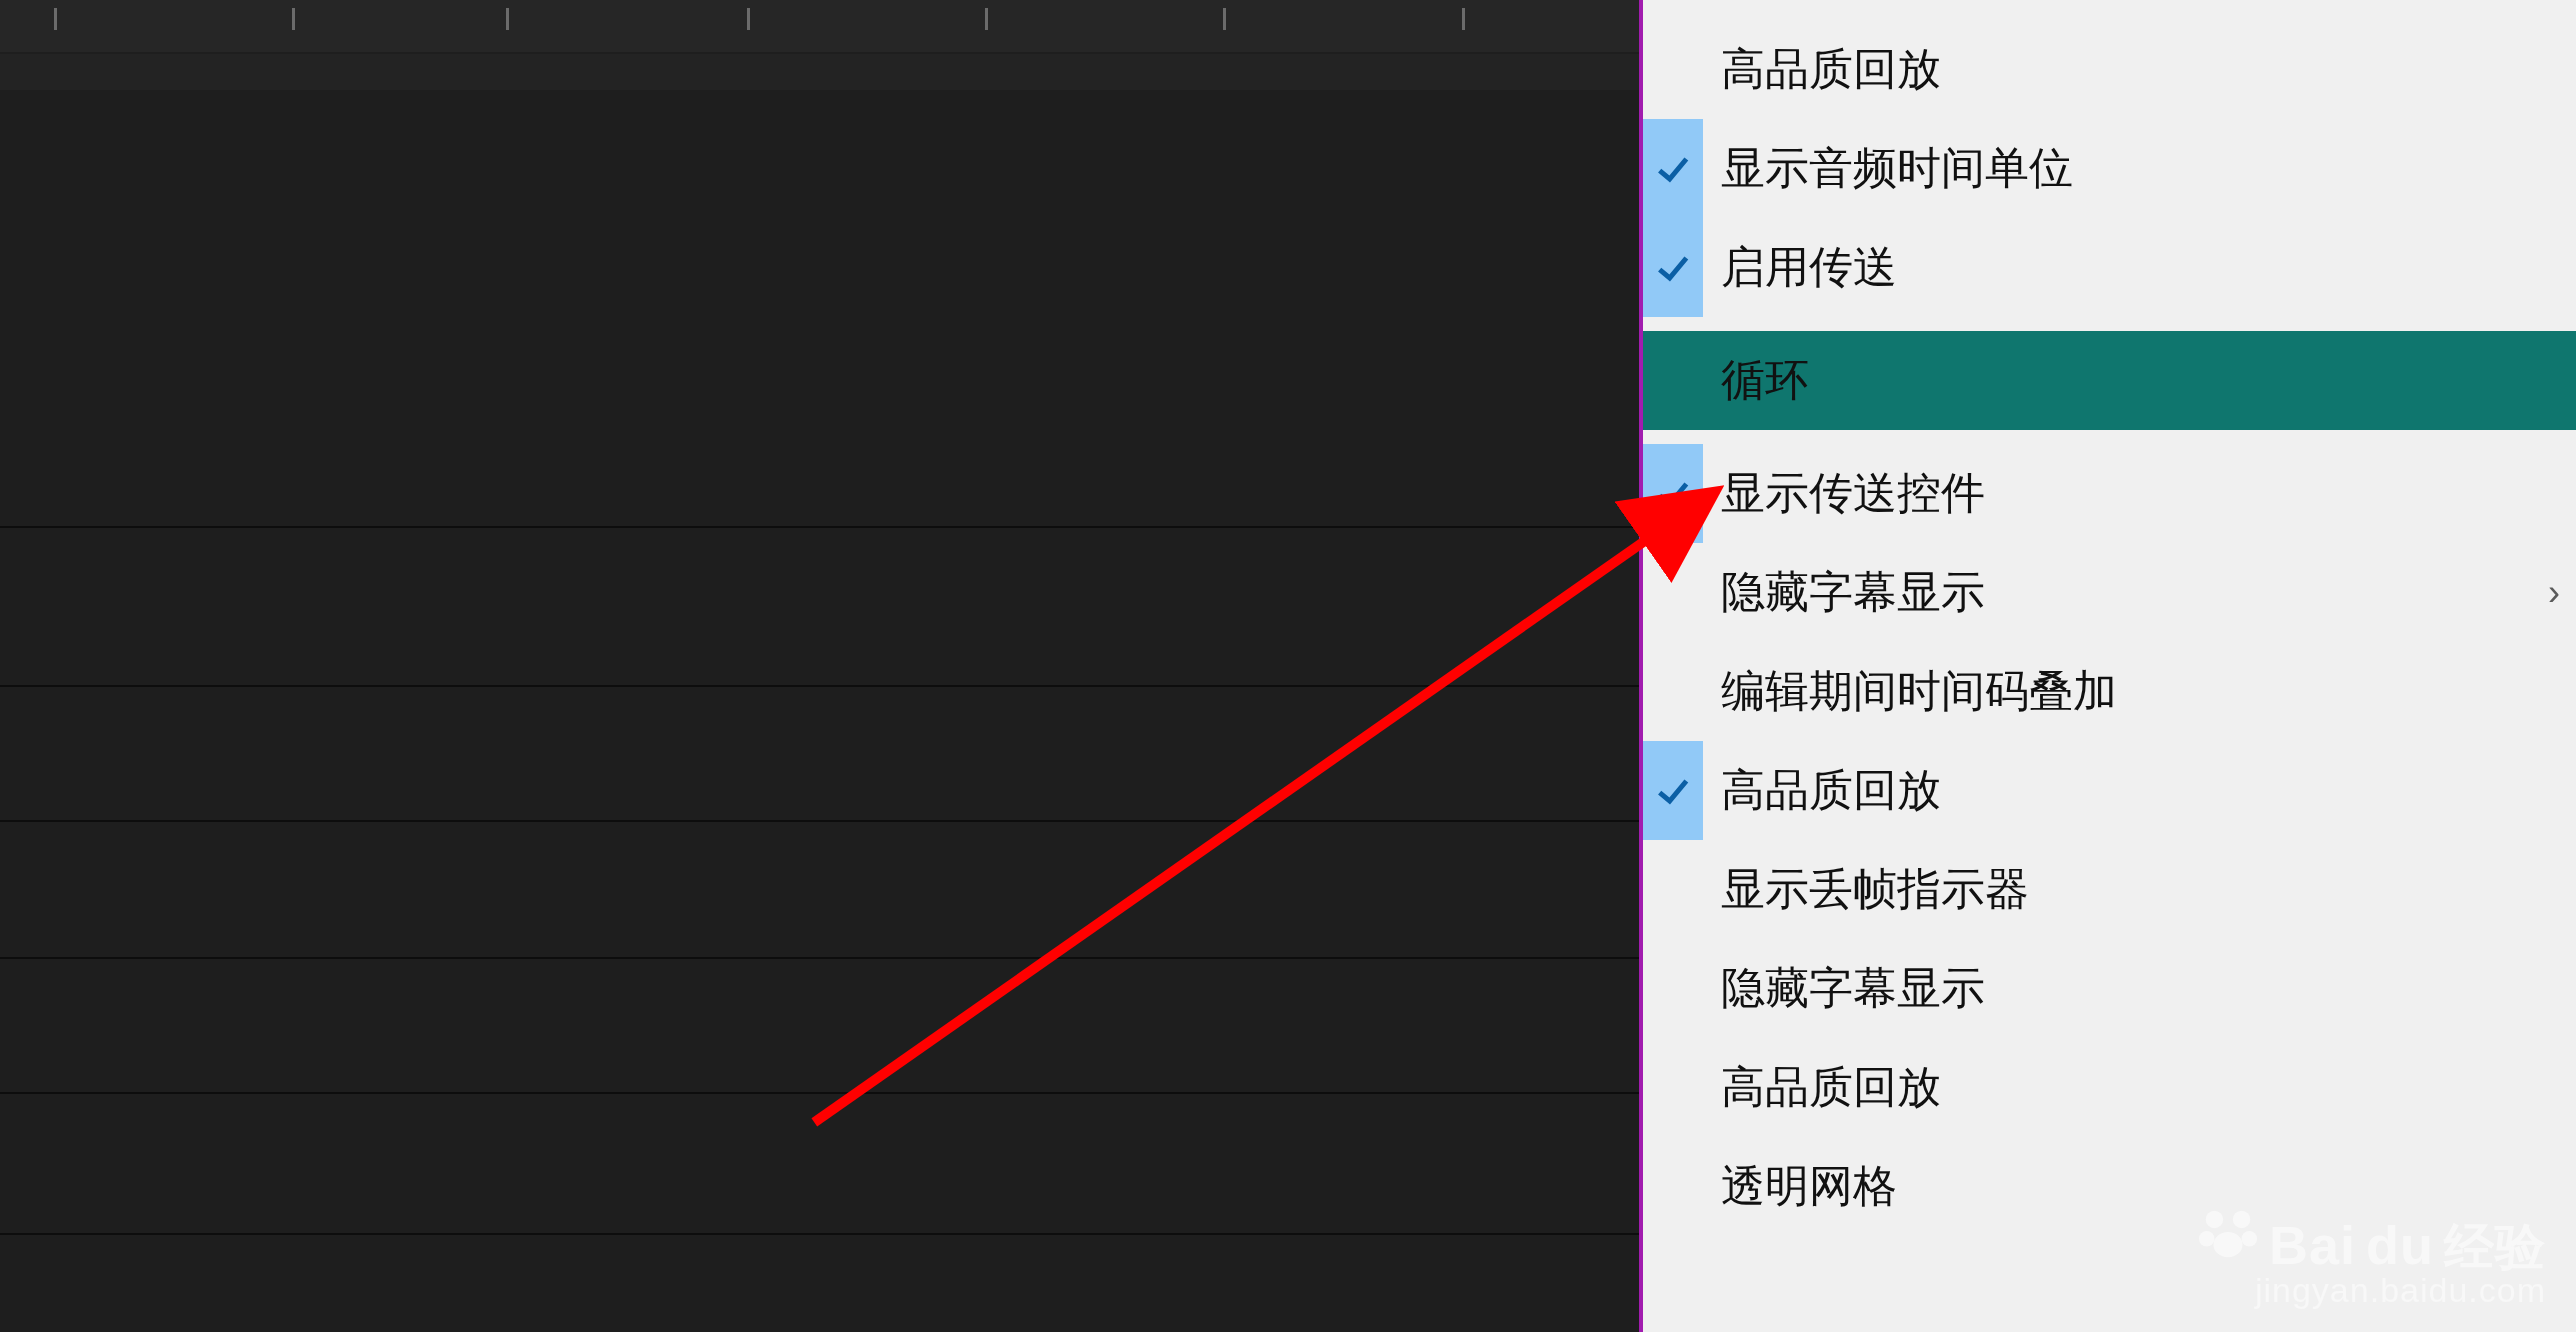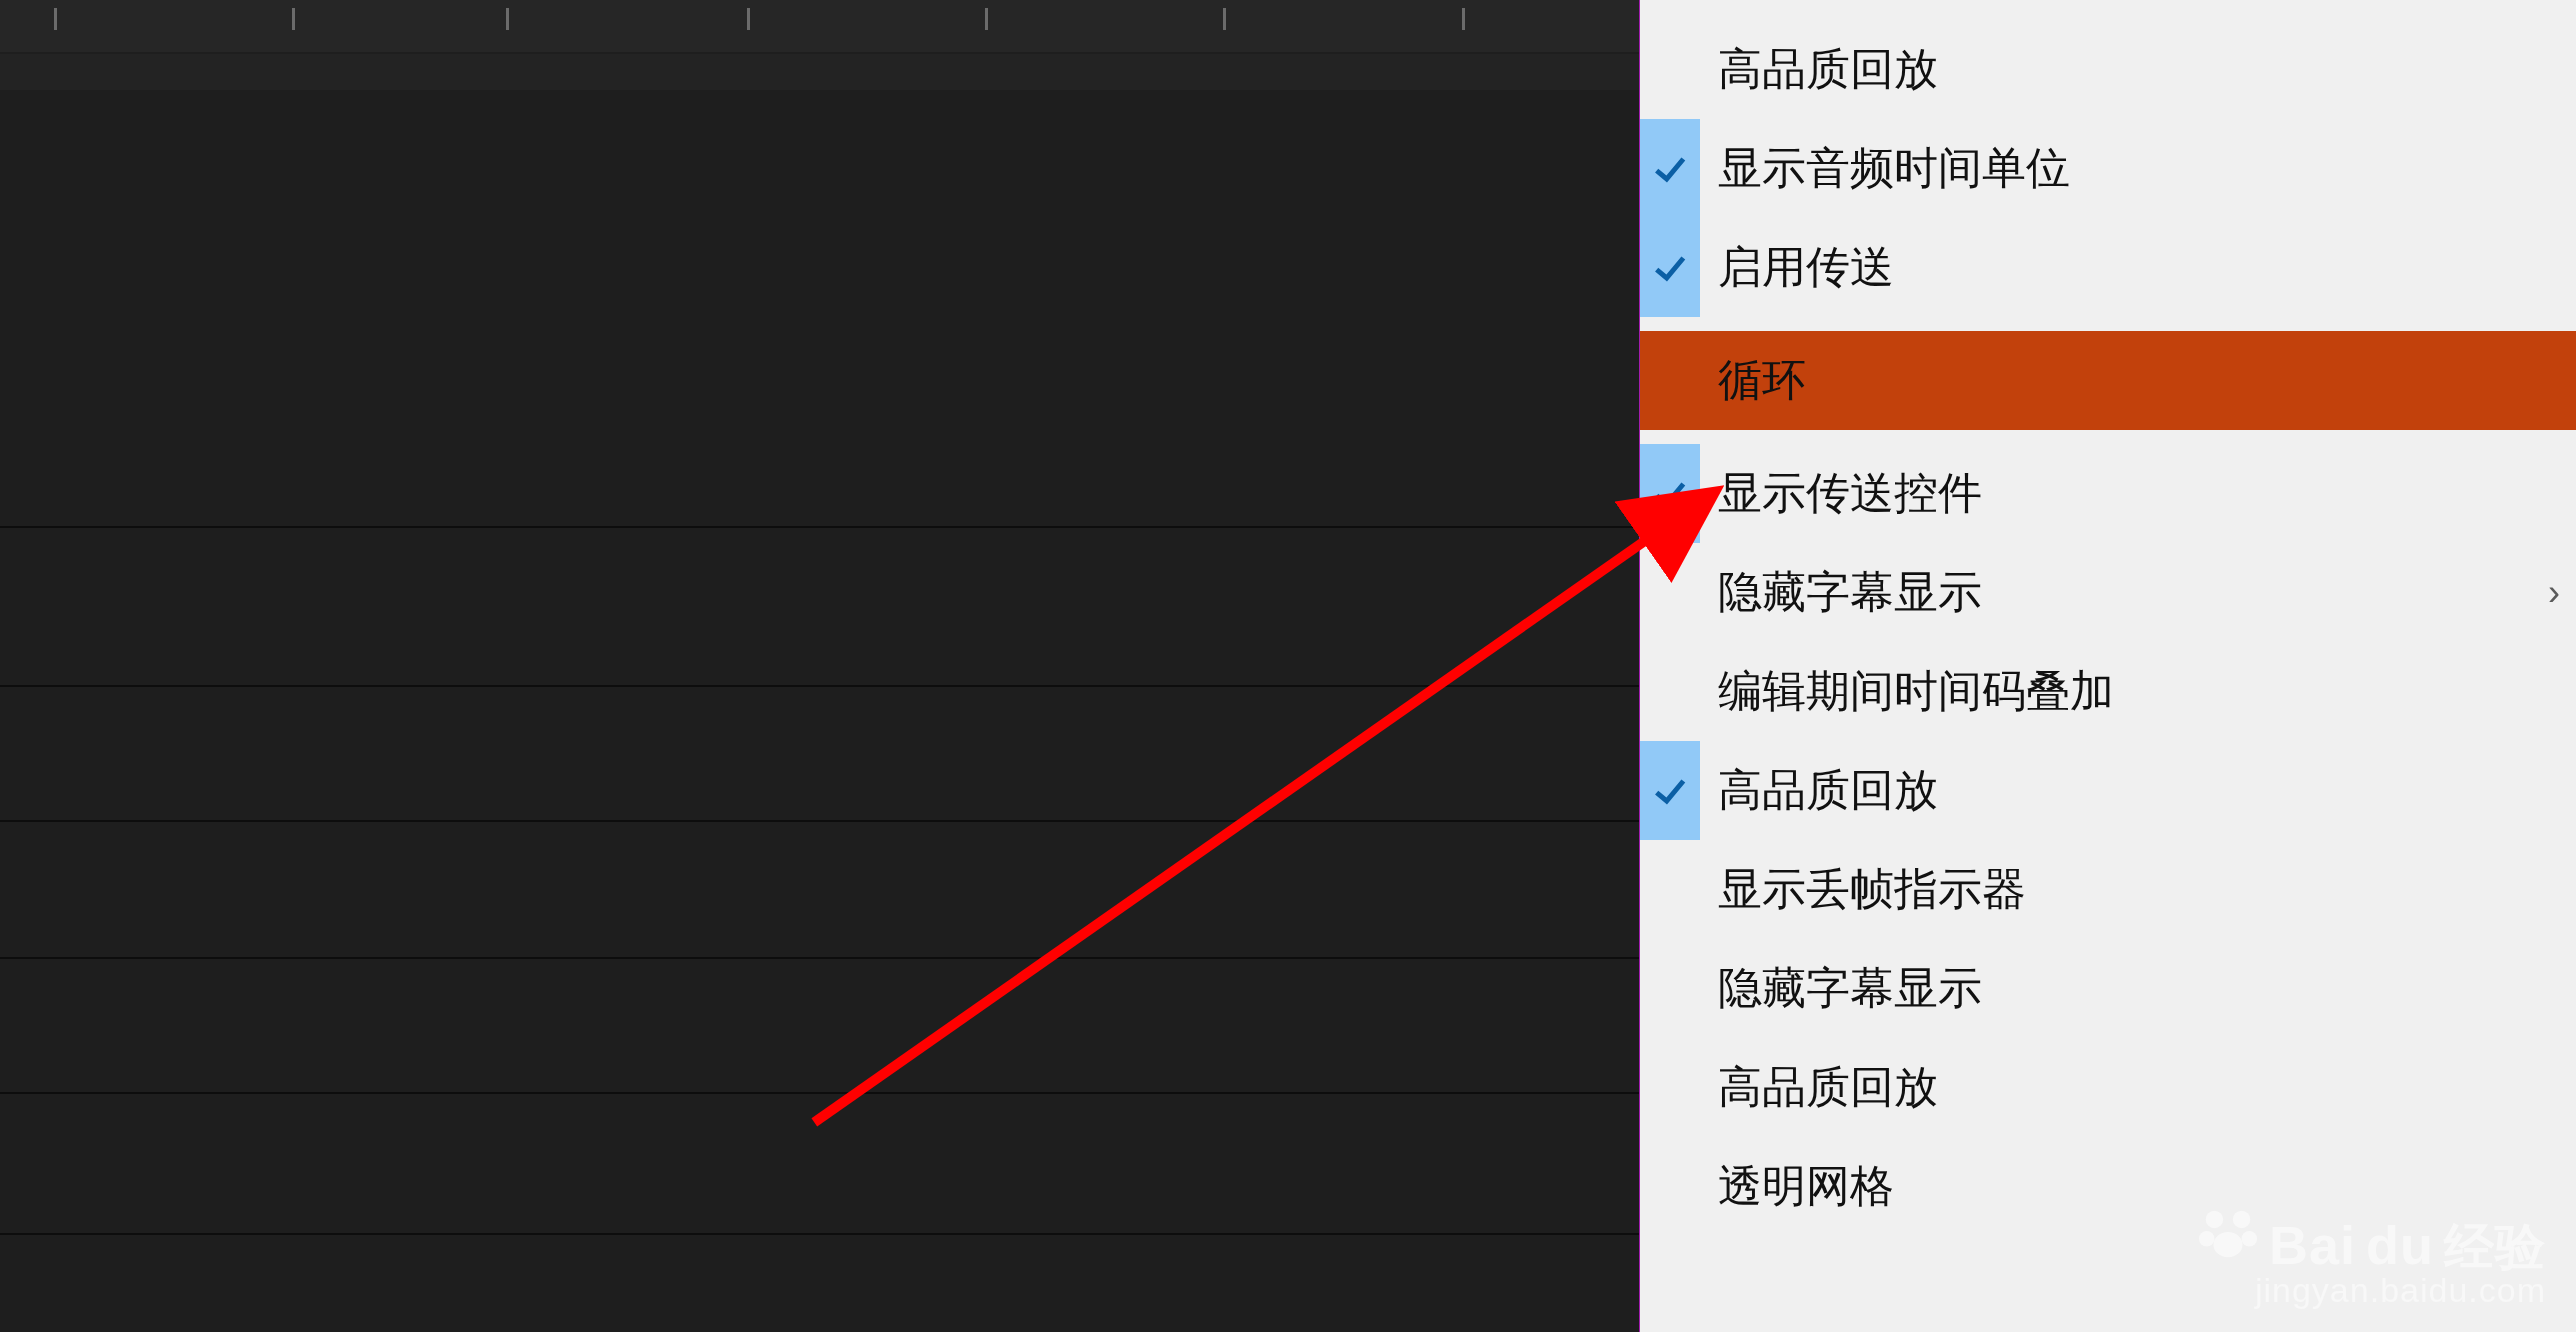--- a/index.html
+++ b/index.html
@@ -58,36 +58,36 @@
       background: #0d0d0d;
     }
     
     .context-menu {
       position: absolute;
       left: 1639px;
       top: 0;
       width: 937px;
       height: 1333px;
       background: #f0f0f0;
-      border-left: 1px solid #a21caf;
+      border-left: 4px solid #a21caf;
       padding-top: 20px;
     }
     .menu-item {
       position: relative;
       height: 99px;
       display: flex;
       align-items: center;
       padding-left: 70px;
       font-size: 44px;
       color: #111;
       white-space: nowrap;
       cursor: default;
     }
     .menu-item.highlighted {
-      background: #c2410c;
+      background: #0f766e;
       align-items: center;
     }
     .menu-gap {
       height: 14px;
     }
     .check-cell {
       position: absolute;
       left: 0;
       top: 0;
       width: 60px;

